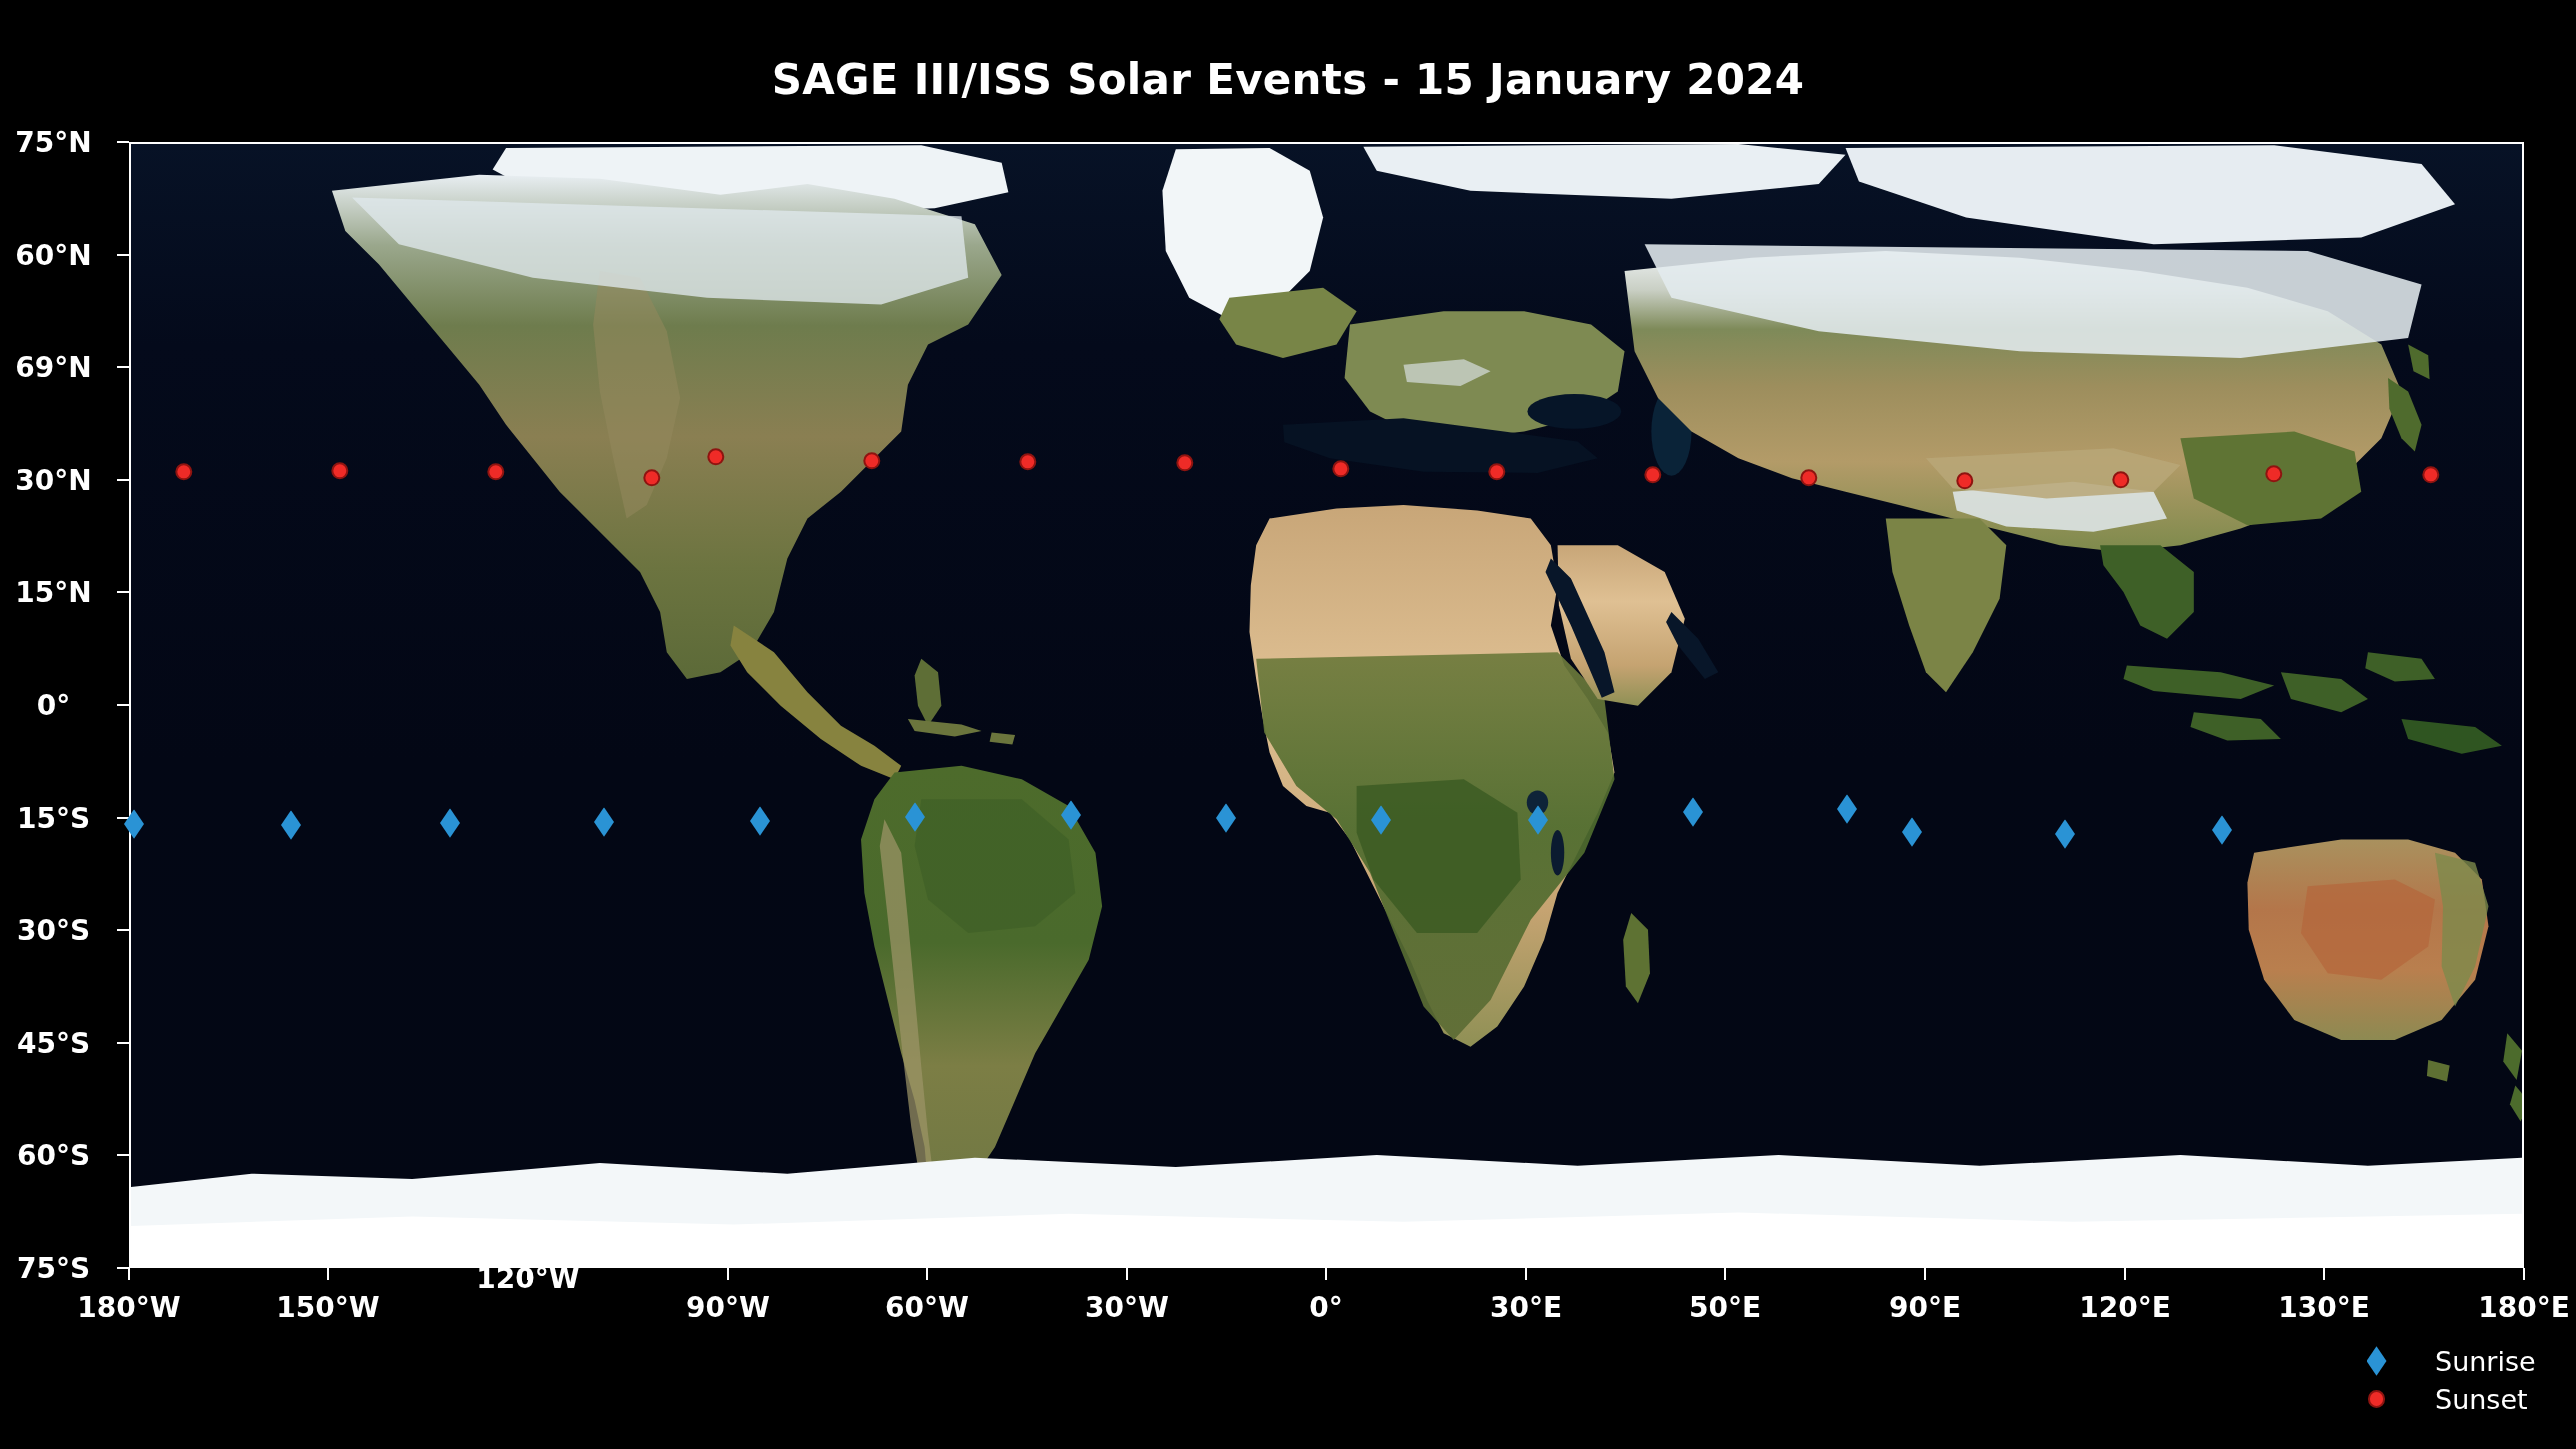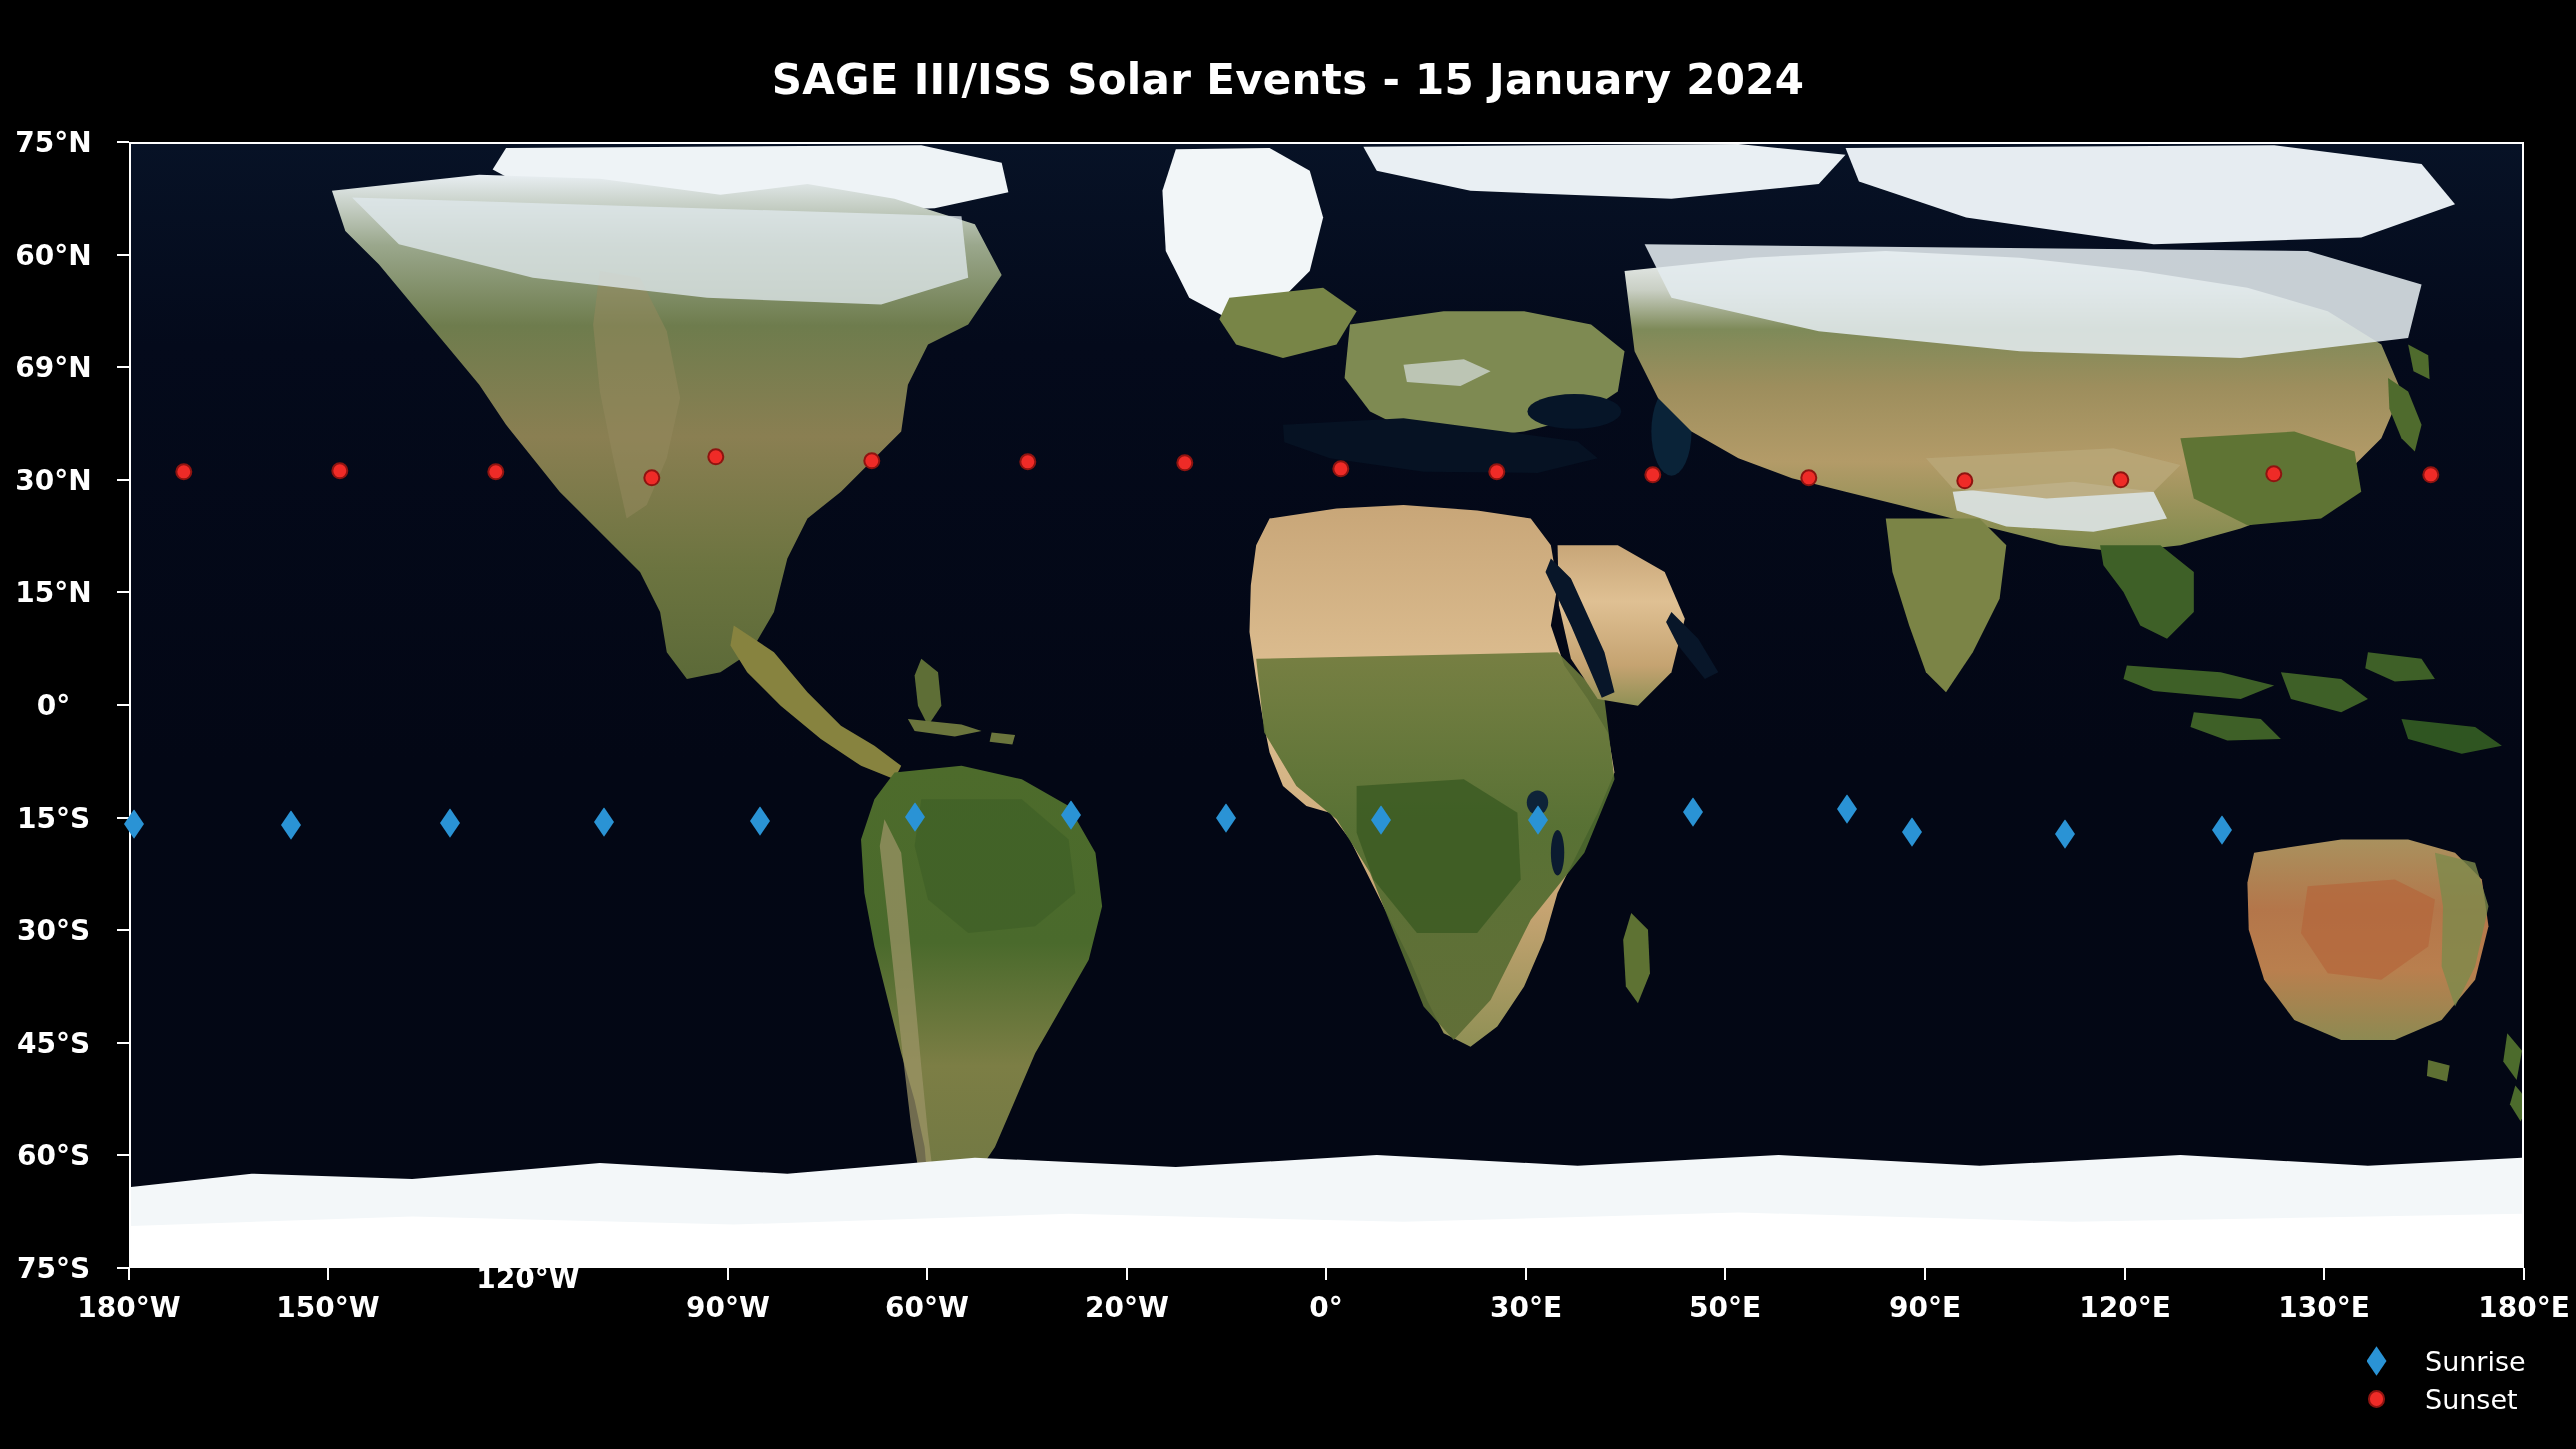--- a/index.html
+++ b/index.html
@@ -37,21 +37,21 @@
   .m-sunrise{width:20px;height:29.5px;
              background:#2a93d5;
              clip-path:polygon(50% 0%,100% 50%,50% 100%,0% 50%);}
 
   
   #legend{position:absolute;left:2361px;top:1342px;width:201px;}
   .leg-row{position:relative;height:38px;display:flex;align-items:center;}
   .leg-sym{position:relative;width:31px;height:31px;display:flex;
            align-items:center;justify-content:center;flex:0 0 31px;}
   .leg-sym .m-sunset,.leg-sym .m-sunrise{position:static;transform:none;}
-  .leg-txt{color:#ffffff;font-size:27px;margin-left:33px;white-space:nowrap;
+  .leg-txt{color:#ffffff;font-size:27px;margin-left:43px;white-space:nowrap;
            font-family:"DejaVu Sans","Liberation Sans",sans-serif;}
 </style>
 </head>
 <body>
 
 <div id="root">
 
   <div id="title">SAGE III/ISS Solar Events - 15 January 2024</div>
 
   <div id="plot-frame">
@@ -249,21 +249,21 @@
       <div class="xlabel" style="left: 129px; top: 1291px;">180°W</div>
       <div class="tick xtick" style="left: 327px; top: 1268px;"></div>
       <div class="xlabel" style="left: 328px; top: 1291px; text-align: center;">150°W</div>
       <div class="tick xtick" style="left: 527px; top: 1268px;"></div>
       <div class="xlabel" style="left: 528px; top: 1241px; margin-top: 21px;">120°W</div>
       <div class="tick xtick" style="left: 727px; top: 1268px;"></div>
       <div class="xlabel" style="left: 728px; top: 1291px;">90°W</div>
       <div class="tick xtick" style="left: 926px; top: 1268px;"></div>
       <div class="xlabel" style="left: 927px; top: 1291px;">60°W</div>
       <div class="tick xtick" style="left: 1126px; top: 1268px;"></div>
-      <div class="xlabel" style="left: 1127px; top: 1291px;">20°W</div>
+      <div class="xlabel" style="left: 1127px; top: 1291px;">30°W</div>
       <div class="tick xtick" style="left: 1325px; top: 1268px;"></div>
       <div class="xlabel" style="left: 1326px; top: 1291px;">0°</div>
       <div class="tick xtick" style="left: 1525px; top: 1268px;"></div>
       <div class="xlabel" style="left: 1526px; top: 1291px;">30°E</div>
       <div class="tick xtick" style="left: 1724px; top: 1268px;"></div>
       <div class="xlabel" style="left: 1725px; top: 1291px;">50°E</div>
       <div class="tick xtick" style="left: 1924px; top: 1268px;"></div>
       <div class="xlabel" style="left: 1925px; top: 1291px;">90°E</div>
       <div class="tick xtick" style="left: 2124px; top: 1268px;"></div>
       <div class="xlabel" style="left: 2125px; top: 1291px;">120°E</div>

